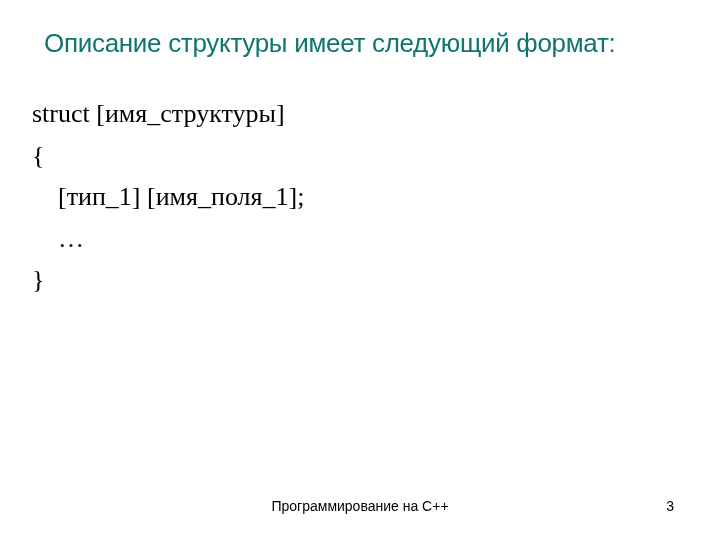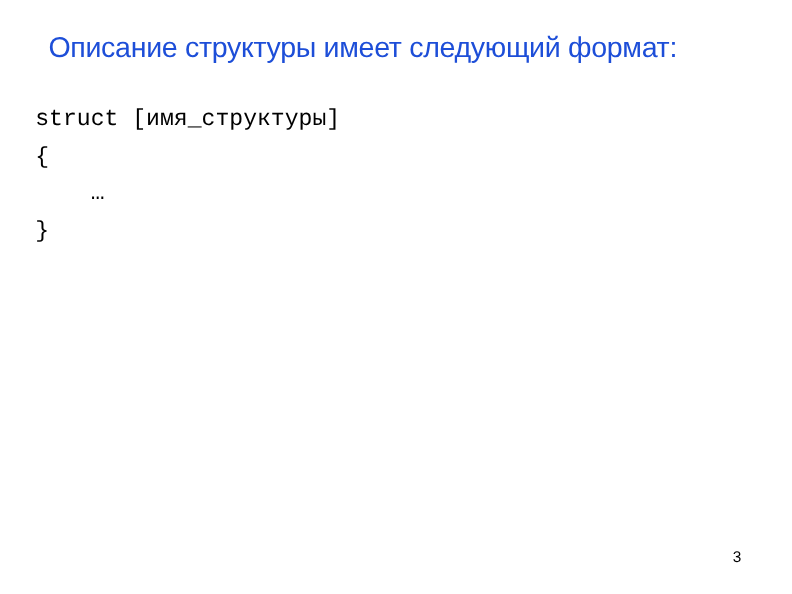--- a/index.html
+++ b/index.html
@@ -17,30 +17,30 @@
     }
     .slide {
       width: 100%;
       height: 100%;
       padding: 28px 30px 20px 30px;
       position: relative;
     }
     .title {
       font-size: 26px;
       font-weight: 400;
-      color: #1d4ed8;
+      color: #0f766e;
       text-align: left;
       margin-bottom: 34px;
       letter-spacing: -0.3px;
       padding-left: 14px;
       white-space: nowrap;
     }
     .code-block {
-      font-family: Liberation Mono, monospace;
-      font-size: 21px;
+      font-family: Liberation Serif, serif;
+      font-size: 26px;
       color: #000;
       line-height: 1.6;
       padding-left: 2px;
     }
     .code-line {
       white-space: pre;
     }
     .footer {
       position: absolute;
       bottom: 26px;
@@ -60,18 +60,20 @@
   </style>
 </head>
 <body>
 
 <div class="slide">
   <h1 class="title">Описание структуры имеет следующий формат:</h1>
 
   <div class="code-block">
     <div class="code-line">struct [имя_структуры]</div>
     <div class="code-line">{</div>
+    <div class="code-line">    [тип_1] [имя_поля_1];</div>
     <div class="code-line">    …</div>
     <div class="code-line">}</div>
   </div>
 
+  <div class="footer">Программирование на С++</div>
   <div class="page-number">3</div>
 </div>
 
 </body></html>

